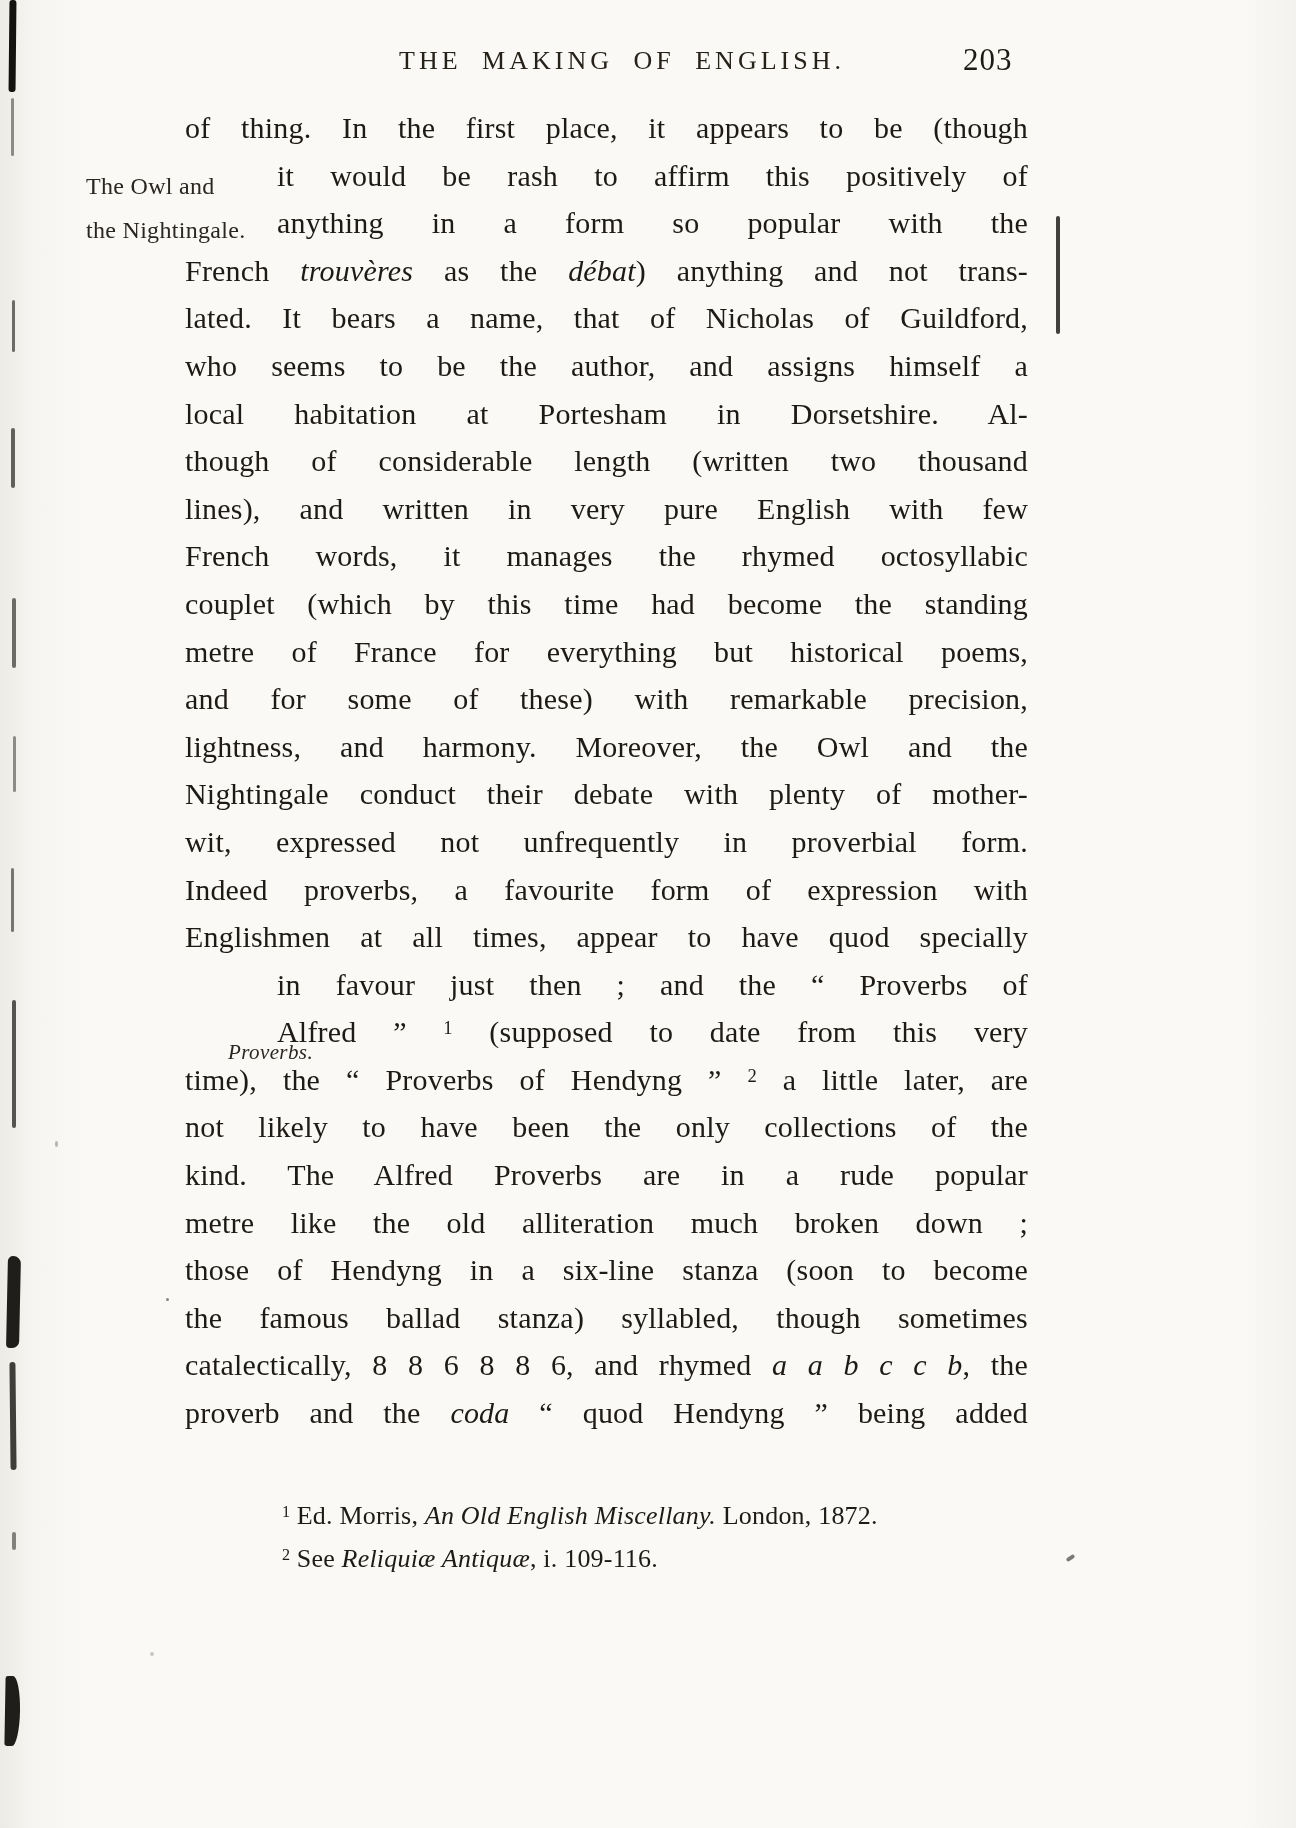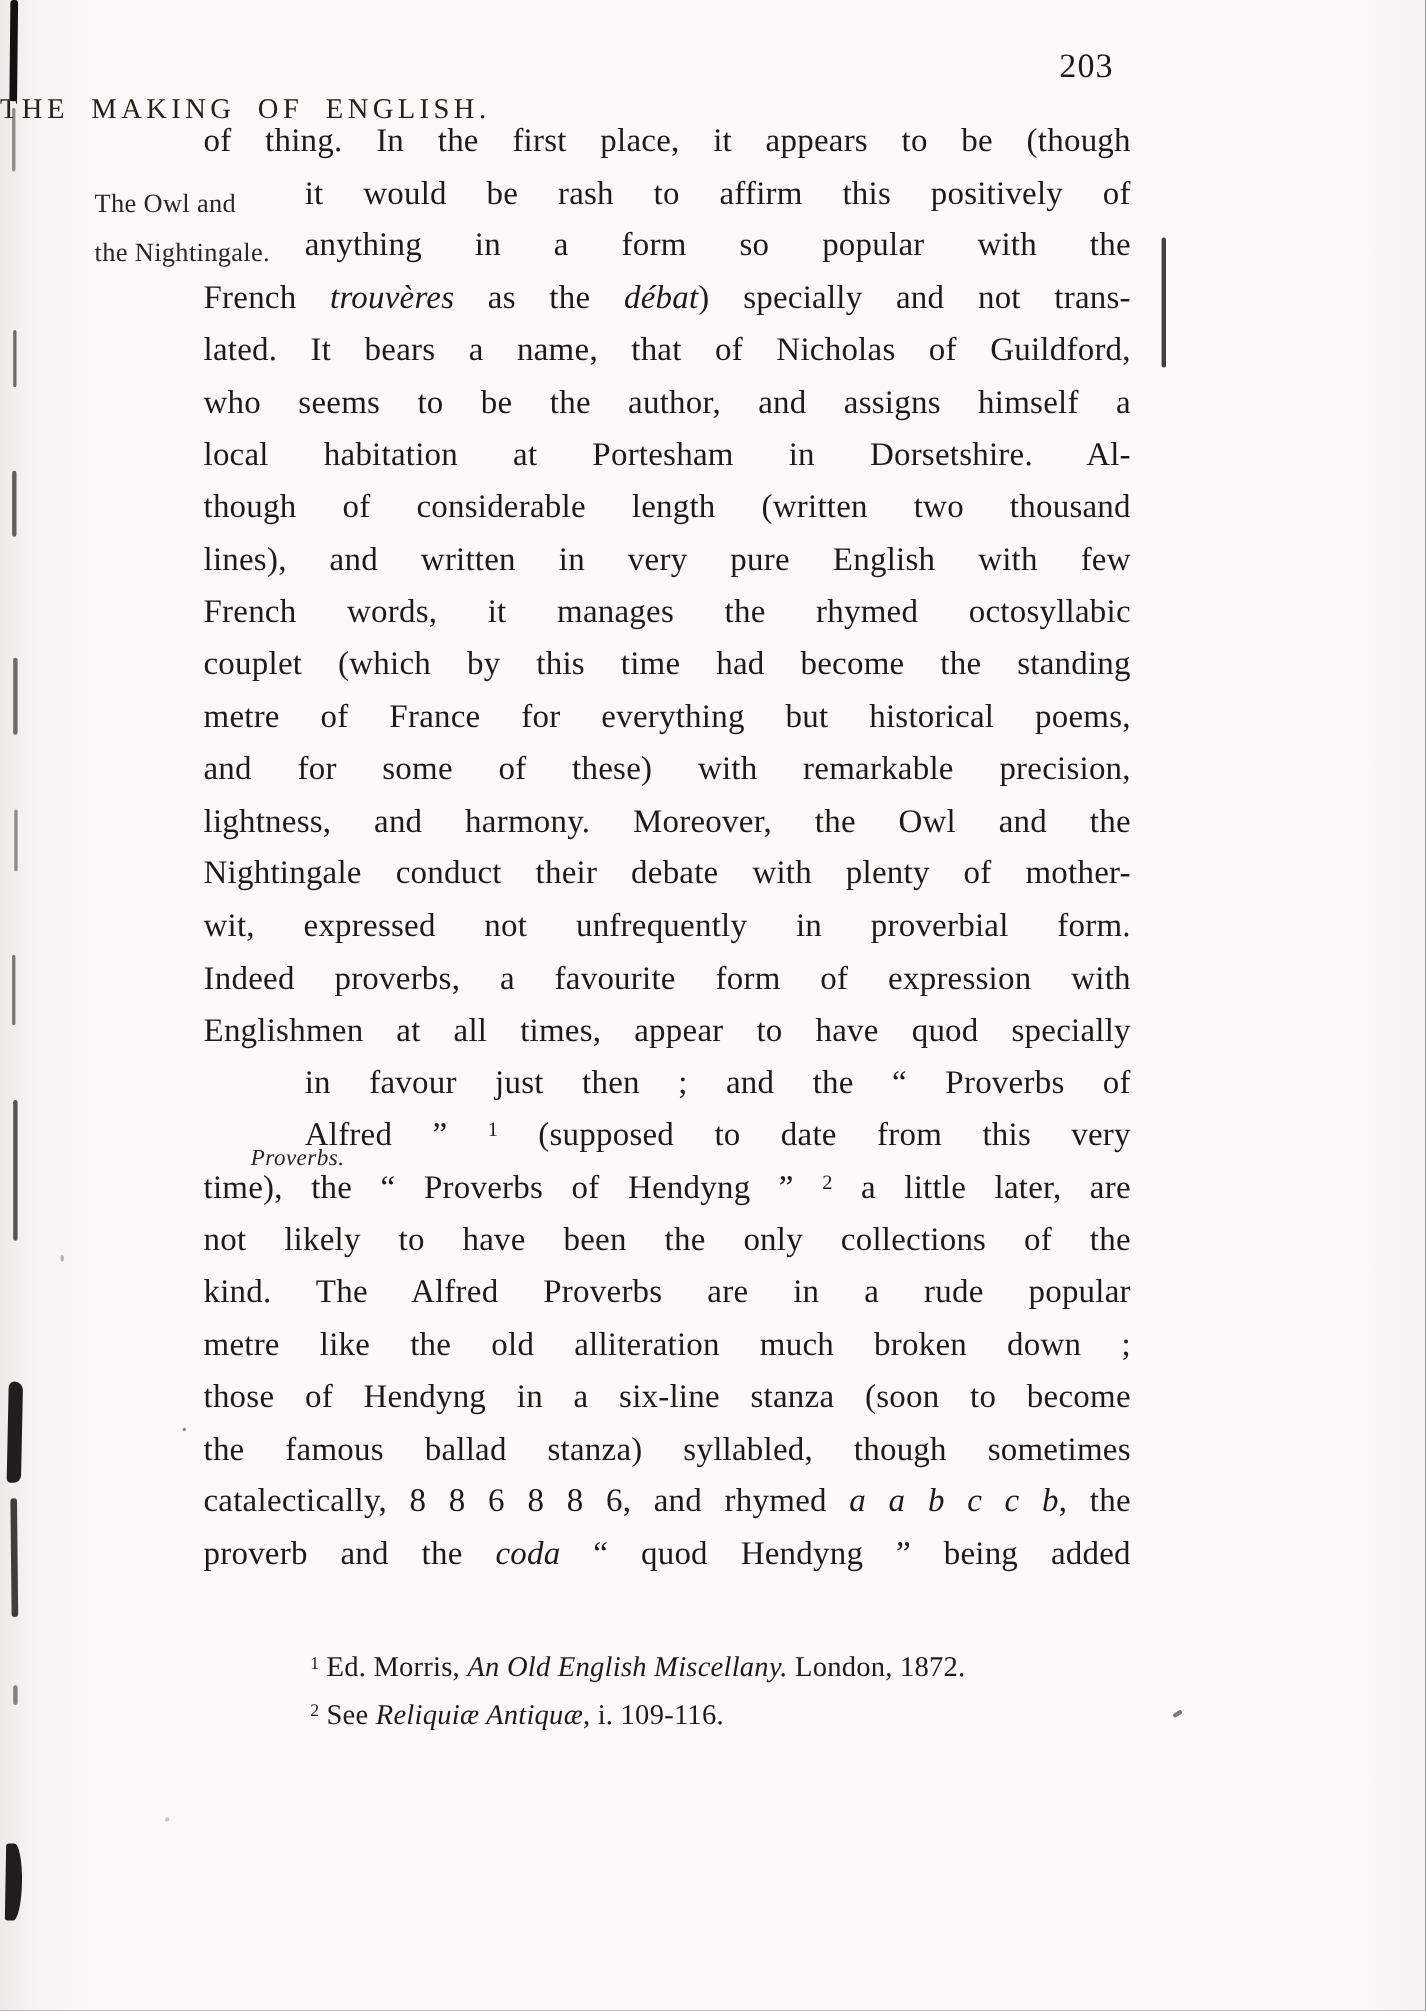--- a/index.html
+++ b/index.html
@@ -9,24 +9,23 @@
     margin:0 auto;
     background:
       linear-gradient(90deg,#ecebe6 0px,#f6f5f1 34px,#faf9f5 90px,#faf9f5 1240px,#f3f2ee 1296px);
     font-family:"Liberation Serif","DejaVu Serif",serif;
     color:#1e1b16;
     overflow:hidden;
   }
   
   .running-title{
     position:absolute;top:46px;left:0;width:1244px;
-    text-align:left;
+    text-align:center;
     font-size:26px;letter-spacing:4px;word-spacing:10px;
     color:#262219;
-    margin-top:38px;
   }
   .page-number{
     position:absolute;top:42px;left:963px;
     font-size:31px;letter-spacing:1px;
   }
   
   .body-block{
     position:absolute;top:104px;left:185px;width:843px;
     font-size:30px;letter-spacing:.2px;
   }
@@ -84,21 +83,21 @@
     <div>The Owl and</div>
     <div>the Nightingale.</div>
   </div>
 
   <div class="margin-note note-proverbs">Proverbs.</div>
 
   <div class="body-block">
       <div class="line"><span>of thing.  In the first place, it appears to be (though</span></div>
       <div class="line ind"><span>it would be rash to affirm this positively of</span></div>
       <div class="line ind"><span>anything in a form so popular with the</span></div>
-      <div class="line"><span>French </span><span class="it">trouvères</span><span> as the </span><span class="it">débat</span><span>) specially and not trans-</span></div>
+      <div class="line"><span>French </span><span class="it">trouvères</span><span> as the </span><span class="it">débat</span><span>) anything and not trans-</span></div>
       <div class="line"><span>lated.  It bears a name, that of Nicholas of Guildford,</span></div>
       <div class="line"><span>who seems to be the author, and assigns himself a</span></div>
       <div class="line"><span>local habitation at Portesham in Dorsetshire.  Al-</span></div>
       <div class="line"><span>though of considerable length (written two thousand</span></div>
       <div class="line"><span>lines), and written in very pure English with few</span></div>
       <div class="line"><span>French words, it manages the rhymed octosyllabic</span></div>
       <div class="line"><span>couplet (which by this time had become the standing</span></div>
       <div class="line"><span>metre of France for everything but historical poems,</span></div>
       <div class="line"><span>and for some of these) with remarkable precision,</span></div>
       <div class="line"><span>lightness, and harmony.  Moreover, the Owl and the</span></div>

